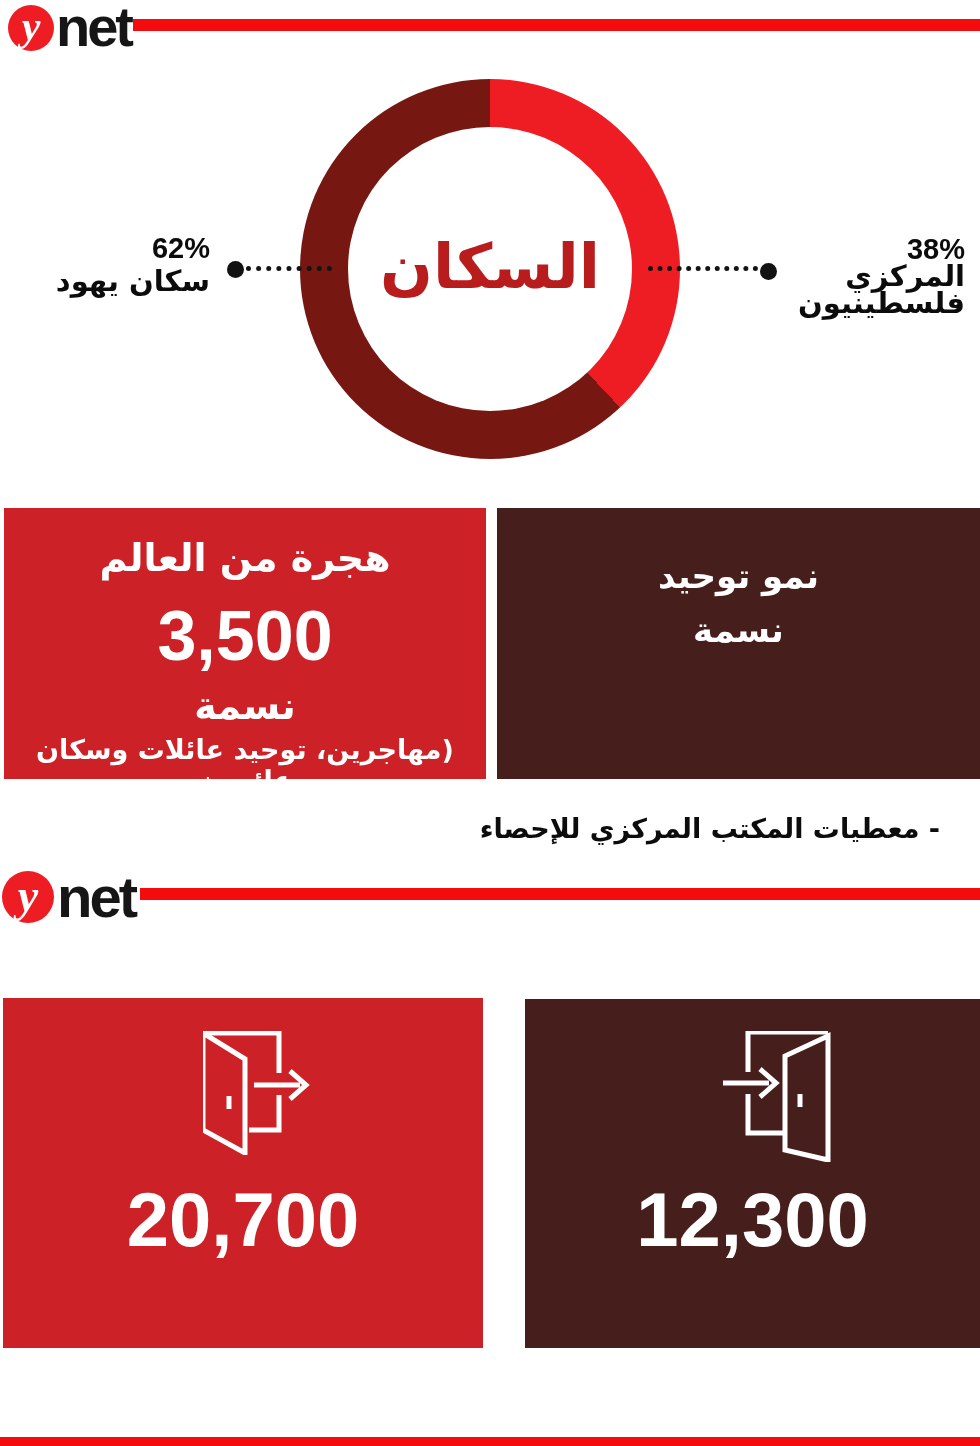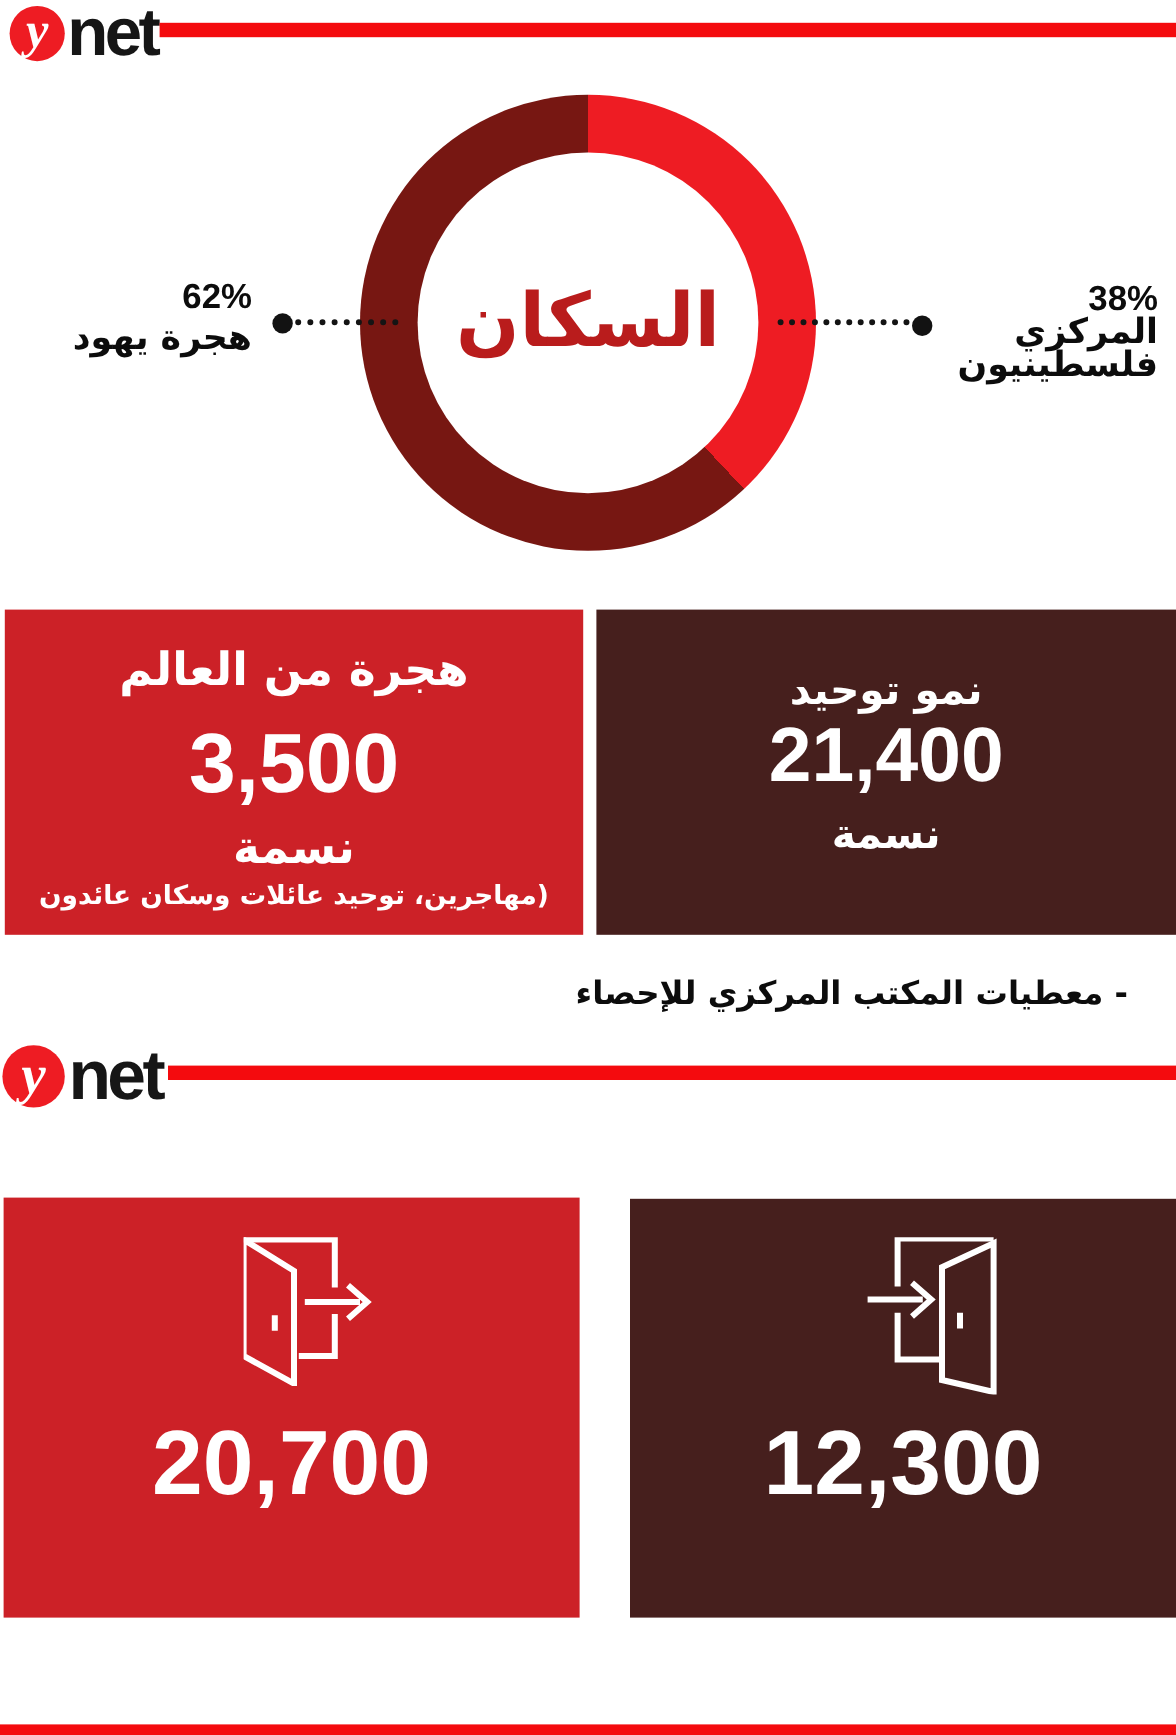--- a/index.html
+++ b/index.html
@@ -25,21 +25,21 @@
   .dotline{border-top:5px dotted #141414;height:0;}
   .callout{font-weight:700;font-size:29px;text-align:right;direction:rtl;line-height:33px;color:#0c0c0c;}
   .callout .pct{font-family:"Liberation Sans","DejaVu Sans",sans-serif;font-weight:700;}
   .callout-r{line-height:27px;}
 
   
   .statbox{color:#fff;text-align:center;direction:rtl;}
   .statbox .t1{font-size:38px;font-weight:700;}
   .statbox .big{font-size:70px;font-weight:700;line-height:72px;}
   .statbox .unit{font-size:38px;font-weight:700;}
-  .statbox .note{font-size:22px;font-weight:700;}
+  .statbox .note{font-size:27px;font-weight:700;}
   .bg-crimson{background:var(--red-crimson);}
   .bg-brown{background:var(--brown-dark);}
 
   .source-note{font-size:27px;font-weight:700;direction:rtl;color:#0c0c0c;}
 
   
   .migbox{color:#fff;}
   .migbox .val{font-size:76px;font-weight:700;text-align:center;width:100%;}
   .door-icon{display:block;}
   .door-icon path,.door-icon polyline,.door-icon line{fill:none;stroke:#fff;stroke-width:5;}
@@ -60,41 +60,40 @@
   </div>
 
   <div class="abs" id="donut" style="left: 300px; top: 79px; background: conic-gradient(rgb(238, 28, 35) 0deg, rgb(238, 28, 35) 136.8deg, rgb(119, 23, 18) 136.8deg, rgb(119, 23, 18) 360deg);"></div>
   <div class="abs" id="donut-hole" style="left:348px;top:127px;"></div>
   <div class="abs chart-title" style="left:330px;top:230px;width:320px;">السكان</div>
 
   <div class="abs dotline" style="left:246px;top:266px;width:86px;"></div>
   <div class="abs dot" style="left:227px;top:261px;"></div>
   <div class="abs callout" style="left:30px;top:232px;width:180px;">
     <div class="pct">62%</div>
-    <div>هجرة يهود</div>
+    <div>سكان يهود</div>
   </div>
 
   <div class="abs dotline" style="left:648px;top:266px;width:110px;"></div>
   <div class="abs dot" style="left:760px;top:263px;"></div>
   <div class="abs callout callout-r" style="left:788px;top:236px;width:177px;">
     <div class="pct">38%</div>
     <div>المركزي</div>
     <div>فلسطينيون</div>
   </div>
 
   <div class="abs statbox bg-crimson" style="left:4px;top:508px;width:482px;height:271px;">
     <div class="t1" style="margin-top:28px;">هجرة من العالم</div>
     <div class="big num" style="margin-top:20px;">3,500</div>
     <div class="unit" style="margin-top:12px;">نسمة</div>
     <div class="note" style="margin-top:6px;">(مهاجرين، توحيد عائلات وسكان عائدون</div>
   </div>
 
   <div class="abs statbox bg-brown" style="left:497px;top:508px;width:483px;height:271px;">
     <div class="t1" style="margin-top:48px;font-size:34px;">نمو توحيد</div>
-    <div class="big num" style="margin-top:0px;font-size:64px;line-height:66px;">21,400</div>
     <div class="unit" style="margin-top:14px;font-size:34px;">نسمة</div>
   </div>
 
   <div class="abs source-note" style="right:40px;top:813px;">- معطيات المكتب المركزي للإحصاء</div>
 
   <div class="abs" style="left:0;top:860px;width:980px;height:70px;">
     <div class="abs logo-circle" style="left:2px;top:11px;width:52px;height:52px;">
       <span class="logo-y" style="font-size:46px;margin-top:-4px;">y</span>
     </div>
     <div class="abs logo-net" style="left:57px;top:3px;font-size:58px;">net</div>

